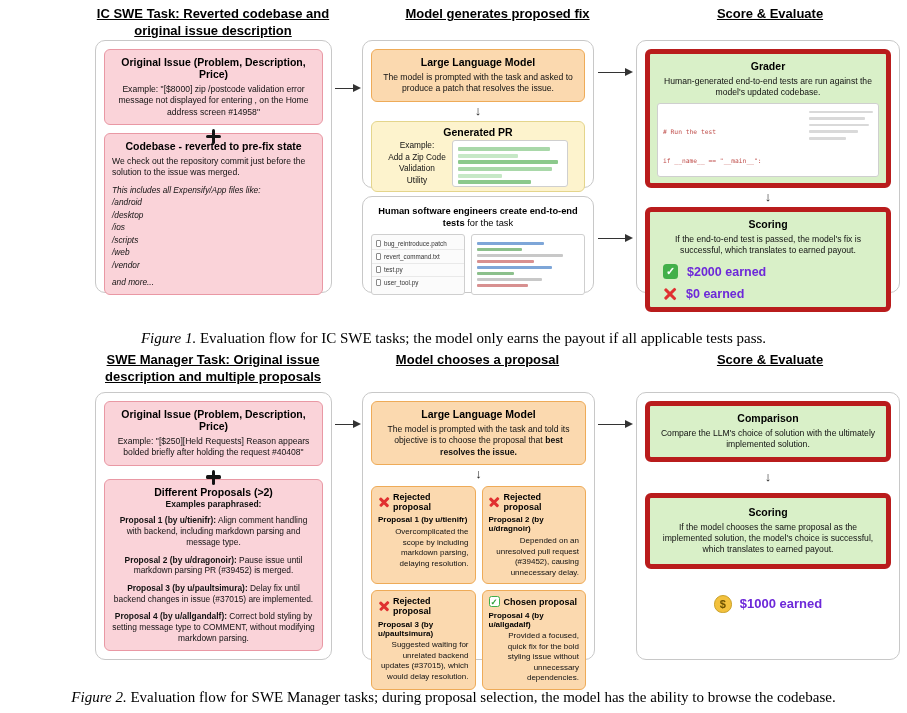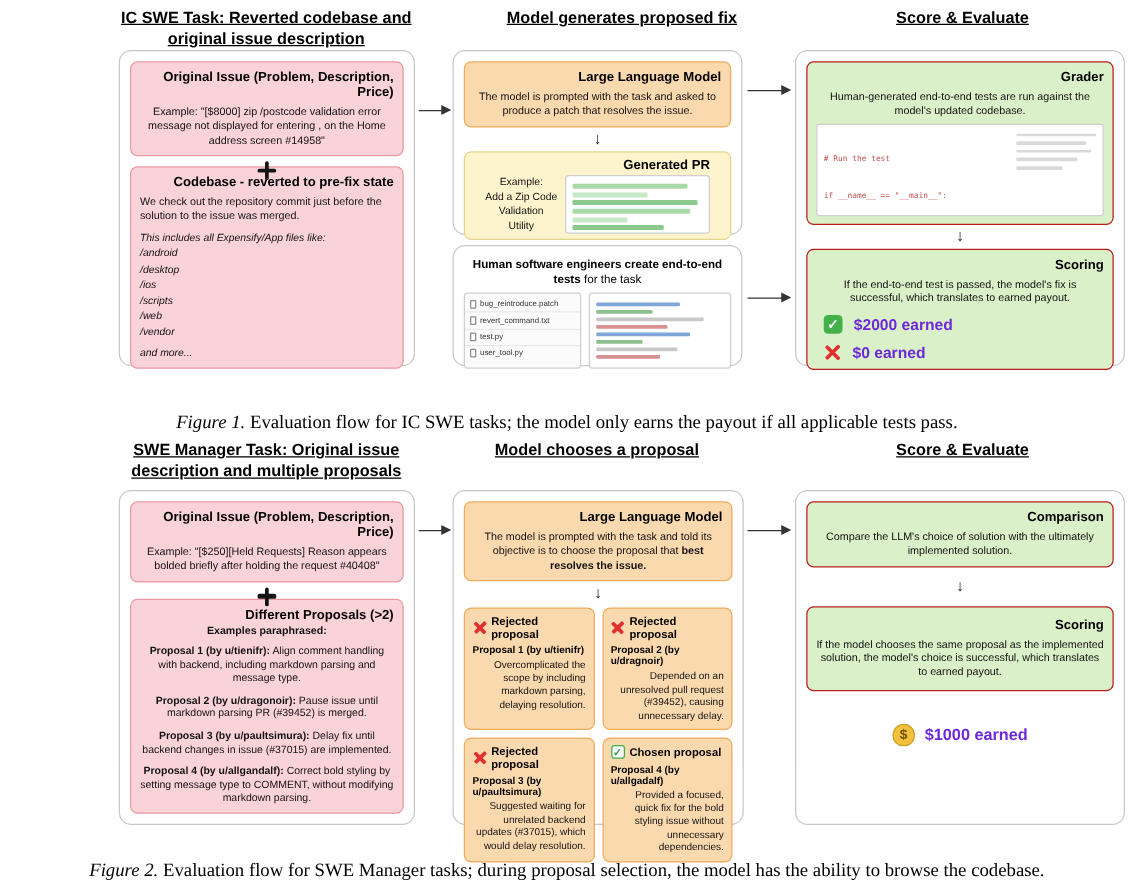--- a/index.html
+++ b/index.html
@@ -4,23 +4,23 @@
 <style>
   *{margin:0;padding:0;box-sizing:border-box}
   body{background:#fff}
   .canvas{position:relative;width:907px;height:713px;background:#fff;font-family:"Liberation Sans",sans-serif;color:#111;overflow:hidden}
   .hdr{position:absolute;font-weight:bold;font-size:13px;line-height:1.3;text-align:center;text-decoration:underline;color:#000}
   .panel{position:absolute;background:#fff;border:1.5px solid #c8c8c8;border-radius:10px;padding:8px;display:flex;flex-direction:column}
   .box{border-radius:6px;padding:6px 7px}
   .pink{background:#fad3d9;border:1px solid #e998a4}
   .orange{background:#fbd9af;border:1px solid #eeab58}
   .yellow{background:#fdf3cd;border:1px solid #e4d58c;padding:4px 16px}
-  .green{background:#d9f0c8;border:1px solid #b91c1c}
+  .green{background:#d9f0c8;border:5px solid #b91c1c}
   .grow{flex:1}
-  .box-title{font-weight:bold;font-size:10.5px;text-align:right;margin-bottom:4px;color:#000}
+  .box-title{font-weight:bold;font-size:10.5px;text-align:center;margin-bottom:4px;color:#000}
   .box-body{font-size:8.6px;line-height:1.32;text-align:center;color:#111}
   .box-body.left{text-align:left}
   .files-intro{font-size:8.3px;font-style:italic;text-align:left;margin-top:6px;line-height:1.4}
   .file-line{font-size:8.3px;font-style:italic;text-align:left;line-height:1.5}
   .plus-icon{position:relative;width:15px;height:15px;margin:4px auto}
   .plus-icon::before,.plus-icon::after{content:"";position:absolute;background:#141414;border-radius:1.5px}
   .plus-icon::before{left:0;top:5.8px;width:15px;height:3.4px}
   .plus-icon::after{left:5.8px;top:0;width:3.4px;height:15px}
   .darrow{text-align:center;font-size:13px;line-height:1.15;color:#222;margin:2px 0}
   .harrow{position:absolute;border-top:1.8px solid #333}

